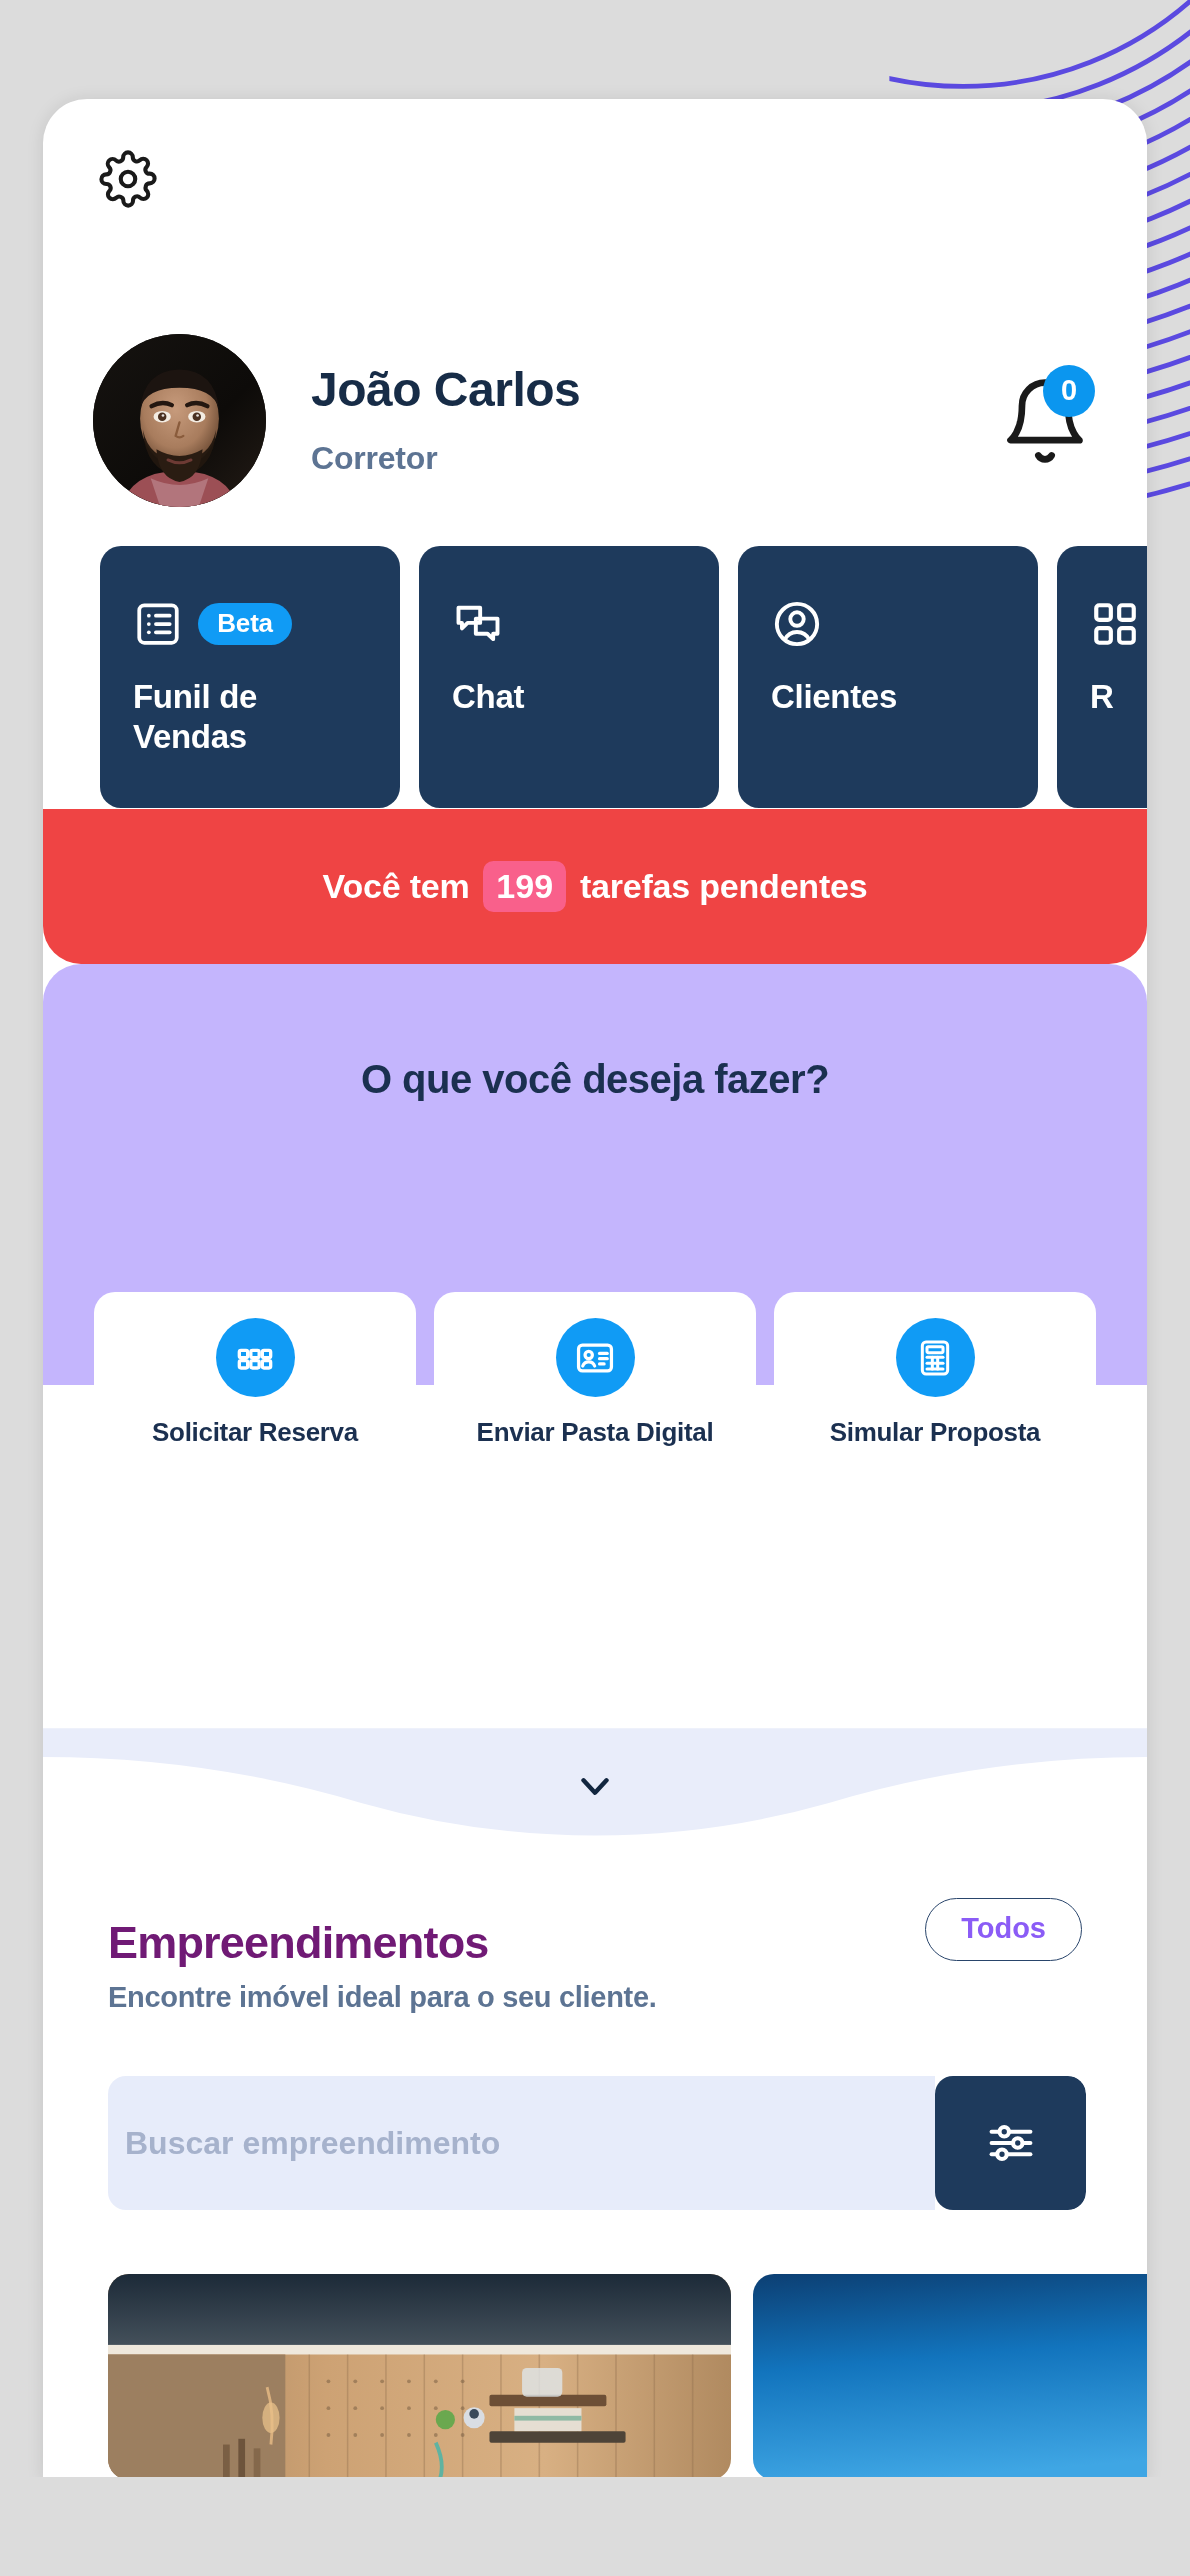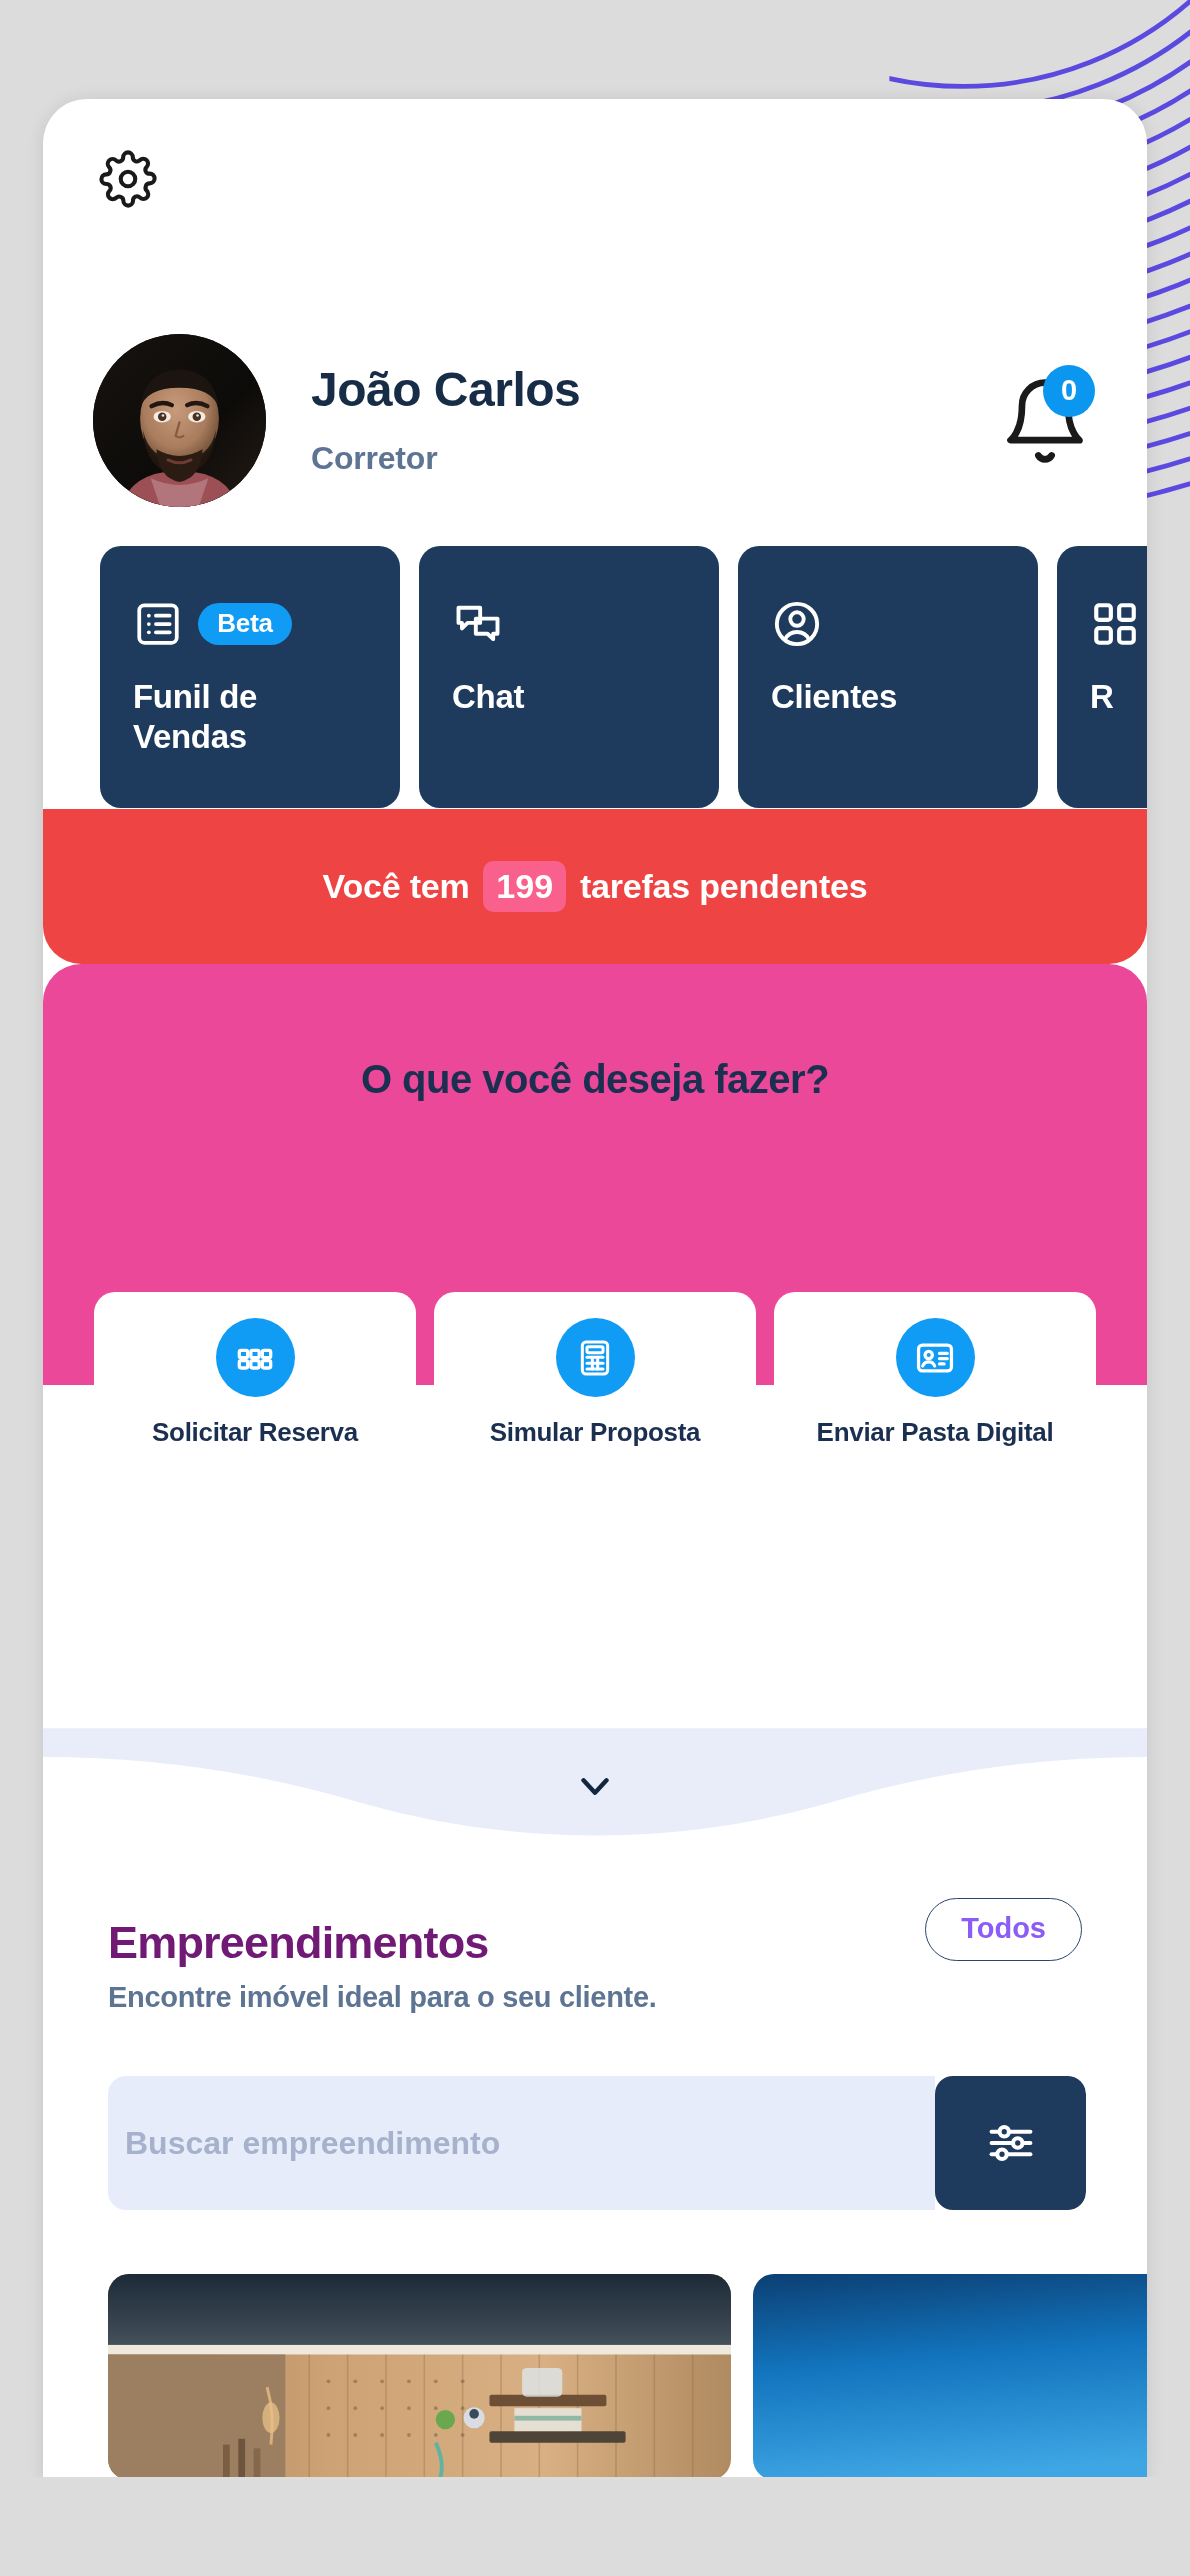--- a/index.html
+++ b/index.html
@@ -183,21 +183,21 @@
     padding: 7.7px 13.4px 9.6px 13.4px;
     margin: 0 13.4px;
     line-height: 1;
   }
 
   
   .actions {
     position: absolute;
     left: 0; top: 865px;
     width: 1104px; height: 421px;
-    background: #ec4899;
+    background: #c4b5fd;
     border-radius: 38px 38px 0 0;
   }
   .actions-h {
     text-align: center;
     color: #1b3050;
     font-size: 40px;
     font-weight: 700;
     padding-top: 93px;
     letter-spacing: -0.5px;
   }
@@ -518,45 +518,45 @@
             <rect x="2.6" y="13.6" width="5" height="4.4" rx="1"></rect>
             <rect x="9.5" y="13.6" width="5" height="4.4" rx="1"></rect>
             <rect x="16.4" y="13.6" width="5" height="4.4" rx="1"></rect>
           </svg>
         </div>
         <div class="actlabel">Solicitar Reserva</div>
       </div>
 
       <div class="actcard">
         <div class="circ">
+          <svg width="42" height="42" viewBox="0 0 24 24" fill="none" stroke="#ffffff" stroke-width="1.85" stroke-linecap="round" stroke-linejoin="round">
+            <rect x="2.6" y="4.6" width="18.8" height="14.8" rx="2.2"></rect>
+            <circle cx="8.4" cy="10.3" r="2.1"></circle>
+            <path d="M5 16.6a3.6 3.6 0 0 1 6.8 0"></path>
+            <line x1="14.6" y1="9.4" x2="19" y2="9.4"></line>
+            <line x1="14.6" y1="12.4" x2="19" y2="12.4"></line>
+            <line x1="14.6" y1="15.4" x2="17.2" y2="15.4"></line>
+          </svg>
+        </div>
+        <div class="actlabel">Enviar Pasta Digital</div>
+      </div>
+
+      <div class="actcard">
+        <div class="circ">
           <svg width="40" height="40" viewBox="0 0 24 24" fill="none" stroke="#ffffff" stroke-width="1.8" stroke-linecap="round" stroke-linejoin="round">
             <rect x="4.4" y="2.4" width="15.2" height="19.2" rx="2.2"></rect>
             <rect x="7.2" y="5.2" width="9.6" height="3.6" rx="0.8"></rect>
             <line x1="7.2" y1="11.6" x2="16.8" y2="11.6"></line>
             <line x1="7.2" y1="15.2" x2="16.8" y2="15.2"></line>
             <line x1="7.2" y1="18.6" x2="16.8" y2="18.6"></line>
             <line x1="10.4" y1="11.6" x2="10.4" y2="18.6"></line>
             <line x1="13.6" y1="11.6" x2="13.6" y2="18.6"></line>
           </svg>
         </div>
         <div class="actlabel">Simular Proposta</div>
-      </div>
-
-      <div class="actcard">
-        <div class="circ">
-          <svg width="42" height="42" viewBox="0 0 24 24" fill="none" stroke="#ffffff" stroke-width="1.85" stroke-linecap="round" stroke-linejoin="round">
-            <rect x="2.6" y="4.6" width="18.8" height="14.8" rx="2.2"></rect>
-            <circle cx="8.4" cy="10.3" r="2.1"></circle>
-            <path d="M5 16.6a3.6 3.6 0 0 1 6.8 0"></path>
-            <line x1="14.6" y1="9.4" x2="19" y2="9.4"></line>
-            <line x1="14.6" y1="12.4" x2="19" y2="12.4"></line>
-            <line x1="14.6" y1="15.4" x2="17.2" y2="15.4"></line>
-          </svg>
-        </div>
-        <div class="actlabel">Enviar Pasta Digital</div>
       </div>
 
     </div>
 
     <div class="bumpzone">
       <svg width="1104" height="125" viewBox="0 0 1152 130" style="position:absolute;left:0;top:0;">
         <path d="M0 0 H1152 V30 Q980 30 820 78 Q700 112 576 112 Q452 112 332 78 Q172 30 0 30 Z" fill="#e9edfa"></path>
       </svg>
       <svg class="chev" width="46" height="46" viewBox="0 0 24 24" fill="none" stroke="#12263f" stroke-width="2.3" stroke-linecap="round" stroke-linejoin="round">
         <polyline points="6 9 12 15.5 18 9"></polyline>

